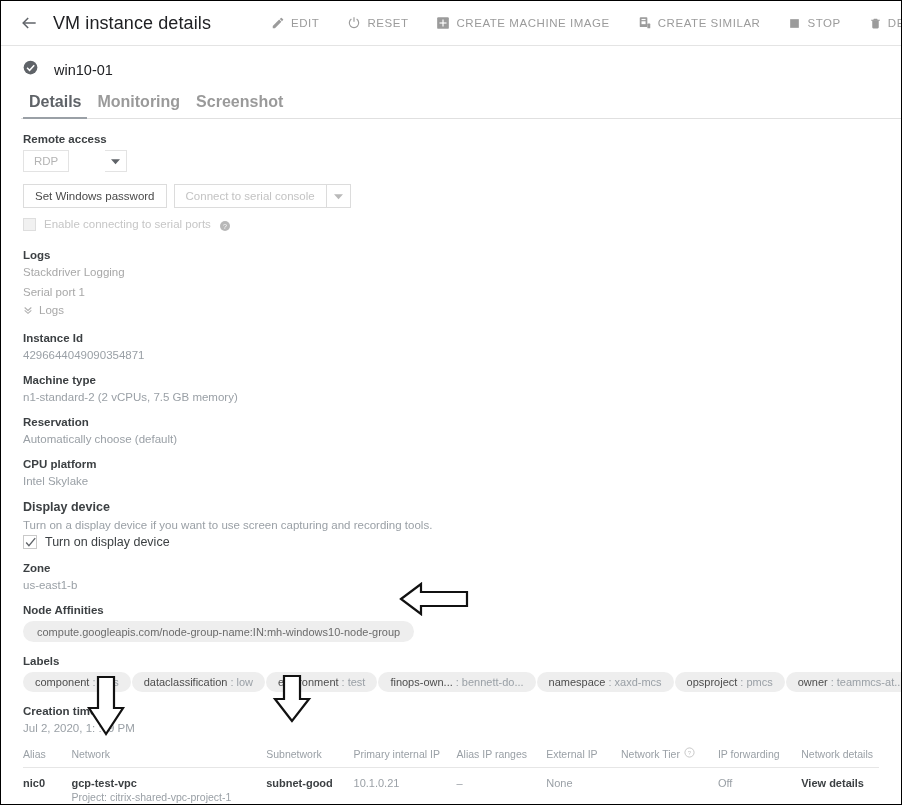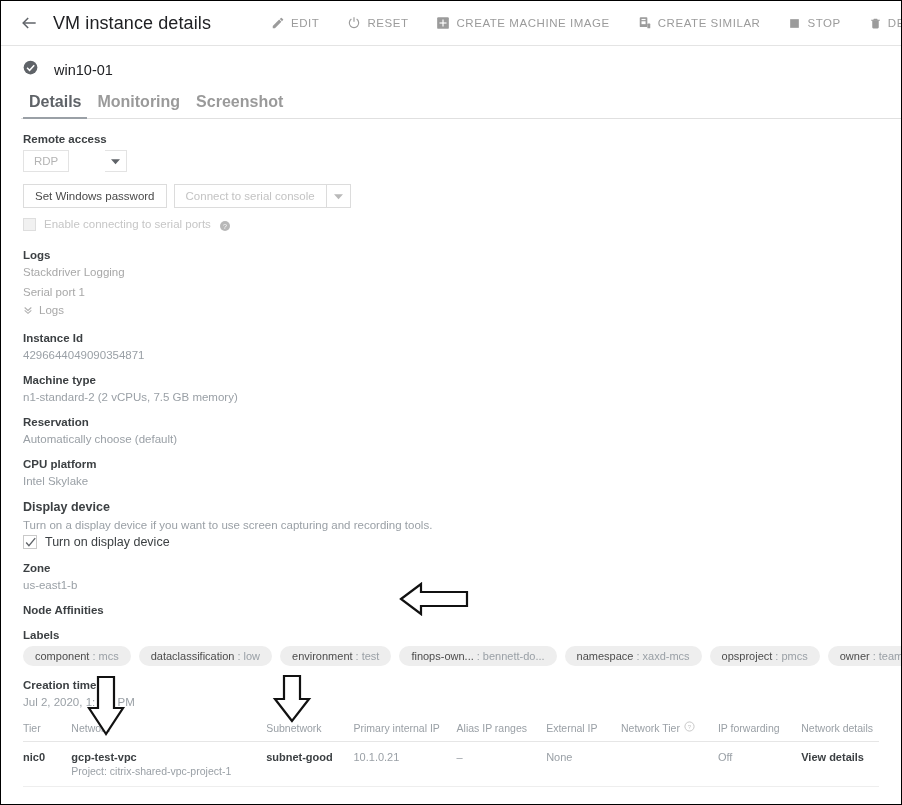--- a/index.html
+++ b/index.html
@@ -188,21 +188,21 @@
     padding: 0 12px;
     font-size: 11px;
     color: #6b6b6b;
     white-space: nowrap;
   }
   .chip .k { color: #4d4d4d; }
   .chip .sep { color: #9aa0a6; margin: 0 3px; }
   .chip .v { color: #9aa0a6; }
   .chips-row {
     display: flex;
-    gap: 8px;
+    gap: 1px;
     white-space: nowrap;
     margin-top: 4px;
   }
   .affinity-row { display: flex; align-items: center; margin-top: 3px; }
 
   
   .nit { width: 100%; border-collapse: collapse; margin-top: 4px; }
   .nit th {
     text-align: left;
     font-size: 10.5px;
@@ -410,20 +410,23 @@
       </div>
     </div>
 
     <div class="block">
       <div class="sec-label">Zone</div>
       <div class="sec-val">us-east1-b</div>
     </div>
 
     <div class="block">
       <div class="sec-label">Node Affinities</div>
+      <div class="affinity-row">
+        <span class="chip" style="height:21px;padding:0 14px;">compute.googleapis.com/node-group-name:IN:mh-windows10-node-group</span>
+      </div>
     </div>
 
     <div class="block">
       <div class="sec-label">Labels</div>
       <div class="chips-row">
         <span class="chip">
           <span class="k">component</span>
           <span class="sep">:</span>
           <span class="v">mcs</span>
         </span>
@@ -463,21 +466,21 @@
 
     <div class="block" style="margin-bottom:10px;">
       <div class="sec-label">Creation time</div>
       <div class="sec-val">Jul 2, 2020, 1:   :49 PM</div>
     </div>
 
     <div>
       <table class="nit">
         <thead>
           <tr>
-            <th style="width:52px;">Tier</th>
+            <th style="width:52px;">Alias</th>
             <th style="width:200px;">Network</th>
             <th style="width:90px;margin-top:44px;">Subnetwork</th>
             <th style="width:105px;">Primary internal IP</th>
             <th style="width:92px;">Alias IP ranges</th>
             <th style="width:78px;">External IP</th>
             <th style="width:100px;">
               <span class="th-tier">
                 <span>Network Tier</span>
                 <span>
                   <svg width="11" height="11" viewBox="0 0 24 24">

